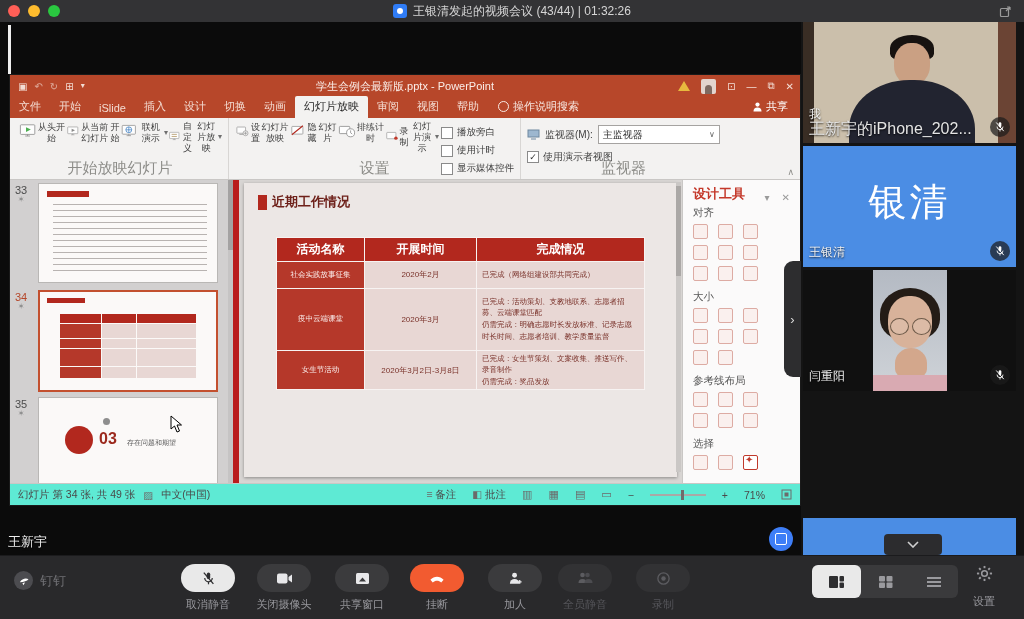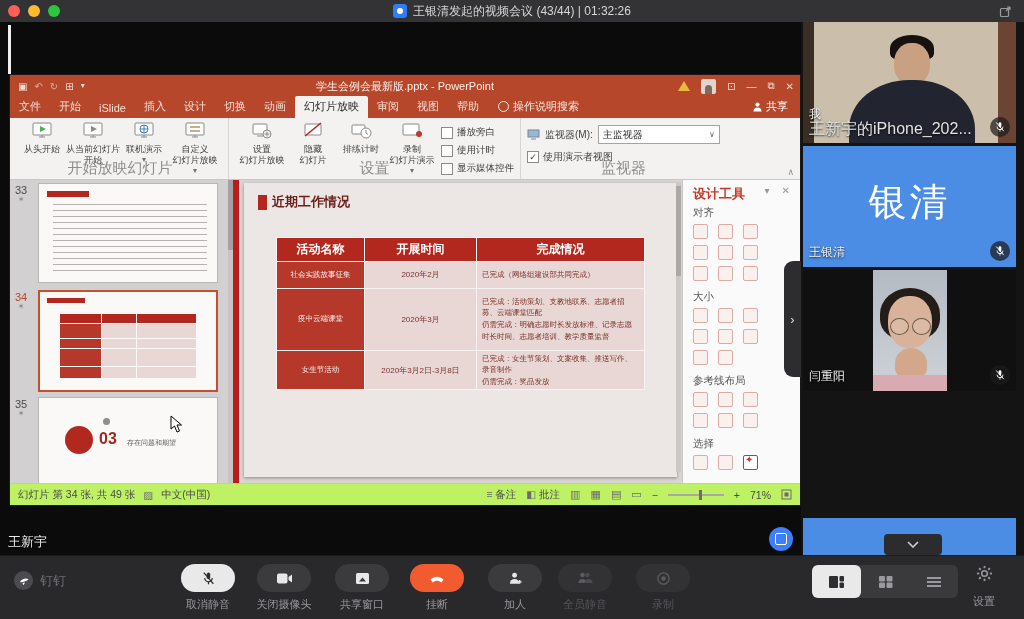--- a/index.html
+++ b/index.html
@@ -30,21 +30,21 @@
   .ppt-tabs{position:absolute;left:0;top:22px;width:100%;height:21px;background:#b7472a;display:flex;align-items:flex-end;font-size:11px;color:#f4dcd2;}
   .tab{padding:3px 9px 4px;cursor:default;}
   .tab.active{background:#f3f2f1;color:#262626;border-radius:2px 2px 0 0;}
   .searchtab{display:flex;align-items:center;gap:4px;margin-left:10px;padding-bottom:4px;color:#f8e9e3;}
   .bulb{width:9px;height:9px;border:1.3px solid #f8e9e3;border-radius:50%;display:inline-block;}
   .sharebtn{margin-left:auto;margin-right:12px;padding-bottom:4px;display:flex;gap:4px;align-items:center;color:#fff;}
   
   .ribbon{position:absolute;left:0;top:43px;width:100%;height:62px;background:#f3f2f1;border-bottom:1px solid #c9c7c5;display:flex;align-items:stretch;padding:0 2px;box-sizing:border-box;}
   .rgroup{position:relative;display:flex;align-items:flex-start;padding:3px 6px 13px;border-right:1px solid #d8d6d4;}
   .glabel{position:absolute;bottom:1px;left:0;right:0;text-align:center;font-size:15px;color:#8d8d89;}
-  .rbtn{display:flex;flex-direction:column;align-items:center;width:54px;font-size:9px;color:#3f3f3f;line-height:1.2;text-align:center;}
+  .rbtn{display:flex;align-items:center;width:54px;font-size:9px;color:#3f3f3f;line-height:1.2;text-align:center;}
   .rbtn.nw{width:48px;}
   .rbtn svg{margin-bottom:1px;}
   .caret::after{content:"▾";font-size:8px;color:#6f6f6f;}
   .ckcol{display:flex;flex-direction:column;gap:5px;padding-top:5px;font-size:9.5px;color:#3f3f3f;margin-left:2px;}
   .ck{display:flex;align-items:center;gap:4px;}
   .box{width:10px;height:10px;background:#fff;border:1px solid #8a8a8a;display:inline-flex;align-items:center;justify-content:center;font-size:9px;color:#333;}
   .moncol{display:flex;flex-direction:column;gap:6px;padding-top:4px;font-size:10px;color:#3f3f3f;}
   .monrow{display:flex;align-items:center;gap:5px;}
   .select{width:112px;height:17px;background:#fff;border:1px solid #a5a3a1;font-size:10px;color:#333;display:flex;align-items:center;padding:0 4px;justify-content:space-between;}
   .collapse{position:absolute;right:6px;bottom:2px;font-size:9px;color:#8d8d89;}
@@ -71,32 +71,32 @@
   .slide-title i{width:9px;height:15px;background:#b2281e;display:block;}
   .tbl{position:absolute;left:32px;top:35px;border-collapse:collapse;margin-top:19px;}
   .tbl td,.tbl th{border:1.5px solid #f7f3f2;vertical-align:middle;}
   .tbl th{background:#b2281e;color:#fff;font-size:12px;font-weight:bold;font-family:"Liberation Serif","DejaVu Serif",serif;}
   .cl{background:#b5382a;color:#fbeeec;font-size:7.5px;text-align:center;width:85px;}
   .cm{background:#e8d7d4;color:#7a322a;font-size:8px;text-align:center;width:109px;}
   .cd{background:#e8d7d4;color:#7a322a;font-size:7.5px;text-align:left;width:157px;padding:2px 5px;white-space:pre-line;line-height:1.55;}
   .cscroll{position:absolute;right:1px;top:2px;width:5px;height:290px;background:#cac7c5;}
   .cscroll i{position:absolute;top:4px;width:5px;height:90px;background:#aba8a6;display:block;}
   .designpanel{position:relative;flex:1;background:#fbfafa;border-left:1px solid #c9c7c5;padding:5px 10px;box-sizing:border-box;overflow:hidden;}
-  .dp-head{display:flex;align-items:flex-start;font-size:13px;font-weight:bold;color:#c4392b;}
+  .dp-head{display:flex;align-items:flex-end;font-size:13px;font-weight:bold;color:#c4392b;}
   .dp-head .sp{margin-left:auto;color:#9a9a9a;font-size:10px;display:flex;gap:12px;font-weight:normal;}
   .dp-sec{font-size:10.5px;color:#565656;margin:3px 0 4px;}
   .dp-grid{display:flex;flex-wrap:wrap;width:76px;}
   .dp-ic{width:13px;height:13px;border:1px solid #ddab a3;border:1px solid #ddaba3;background:#faf0ee;border-radius:2px;margin:0 10px 6px 0;display:inline-block;position:relative;}
   .dp-grid.sel .dp-ic:nth-child(3){background:#fff;border-color:#c0392b;}
   .dp-grid.sel .dp-ic:nth-child(3)::after{content:"✦";position:absolute;left:1px;top:-2px;font-size:10px;color:#c0392b;}
   .dp-grid.sel .dp-ic:nth-child(5)::after{content:"➤";position:absolute;left:1px;top:-1px;font-size:9px;color:#b03024;transform:rotate(-45deg);display:block;}
   .floattab{position:absolute;left:774px;top:186px;width:17px;height:116px;background:#2d2d2f;border-radius:9px 0 0 9px;display:flex;align-items:center;justify-content:center;color:#dcdcdc;font-size:13px;}
   
-  .ppt-status{position:absolute;left:0;top:408px;width:100%;height:22px;background:#bef264;border-top:1px solid #c9c7c5;display:flex;align-items:center;padding:0 8px;box-sizing:border-box;font-size:10.5px;color:#4a4a4a;}
-  .st-right{margin-left:auto;display:flex;align-items:center;gap:10px;justify-content:space-between;}
+  .ppt-status{position:absolute;left:0;top:408px;width:100%;height:22px;background:#5eead4;border-top:1px solid #c9c7c5;display:flex;align-items:center;padding:0 8px;box-sizing:border-box;font-size:10.5px;color:#4a4a4a;}
+  .st-right{margin-left:auto;display:flex;align-items:center;gap:16px;justify-content:space-between;}
   .vico{font-size:11px;color:#6b6b6b;}
   .zslider{width:56px;height:2px;background:#aaa8a6;position:relative;}
   .zslider i{position:absolute;left:55%;top:-4px;width:3px;height:10px;background:#6e6c6a;display:block;}
   .cursor{position:absolute;z-index:40;}
   
   .sidebar{position:absolute;left:801px;top:22px;width:223px;height:533px;background:#141414;overflow:hidden;}
   .tile{position:absolute;left:2px;width:213px;height:121px;background:#101010;overflow:hidden;}
   .tname{position:absolute;left:6px;bottom:6px;color:#f2f2f2;font-size:12px;text-shadow:0 1px 2px rgba(0,0,0,.85);z-index:5;}
   .tname.up{bottom:20px;}
   .tsub{position:absolute;left:6px;bottom:3px;color:#e4e4e4;font-size:16px;text-shadow:0 1px 2px rgba(0,0,0,.85);z-index:5;}

